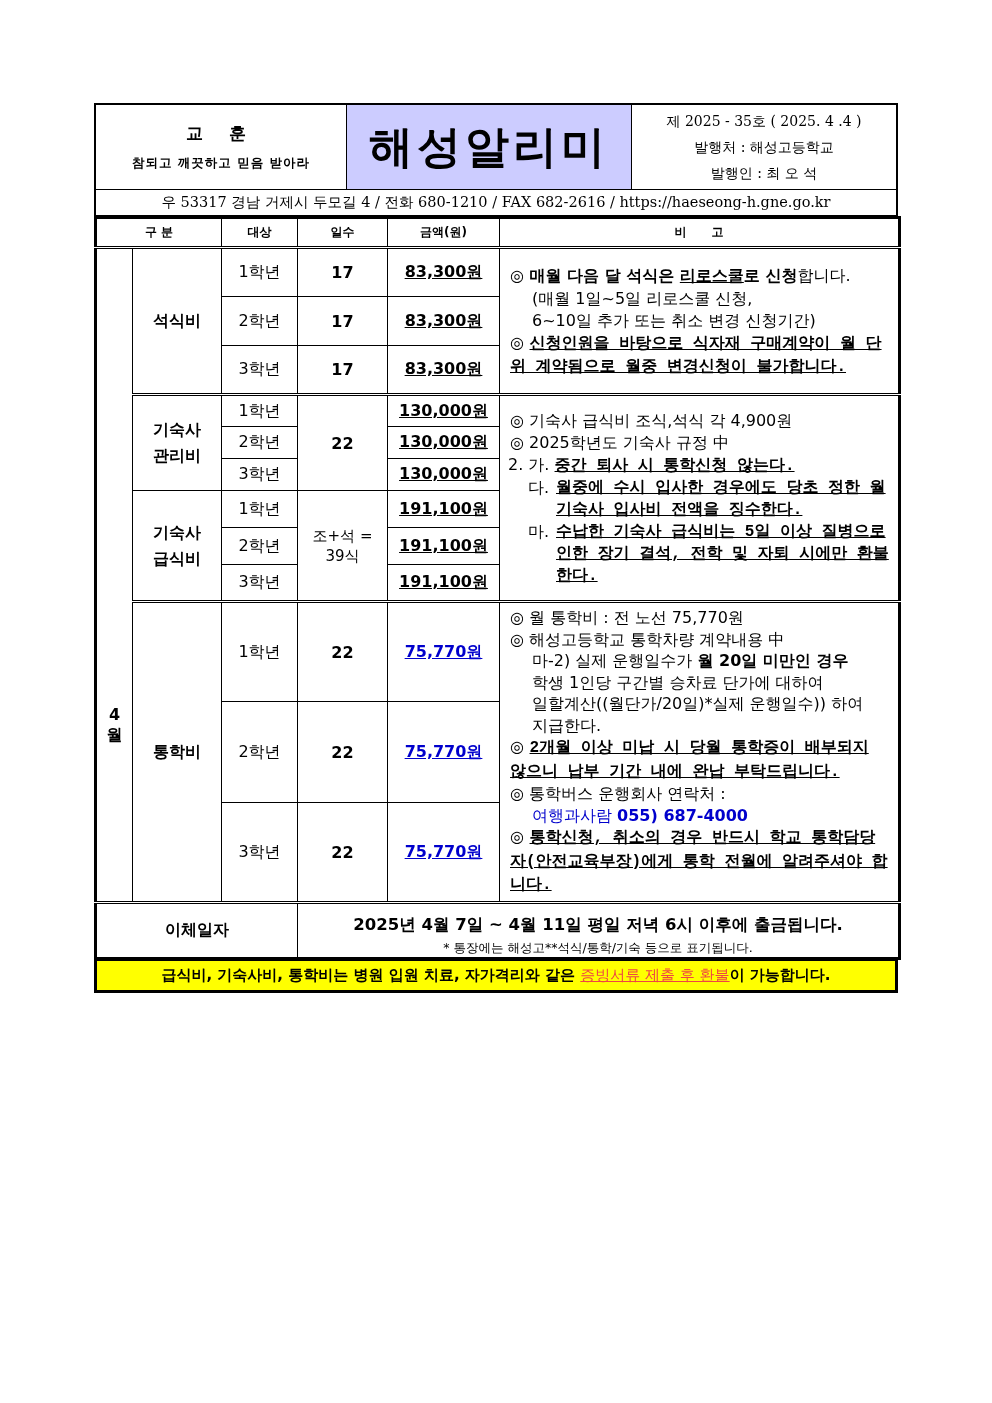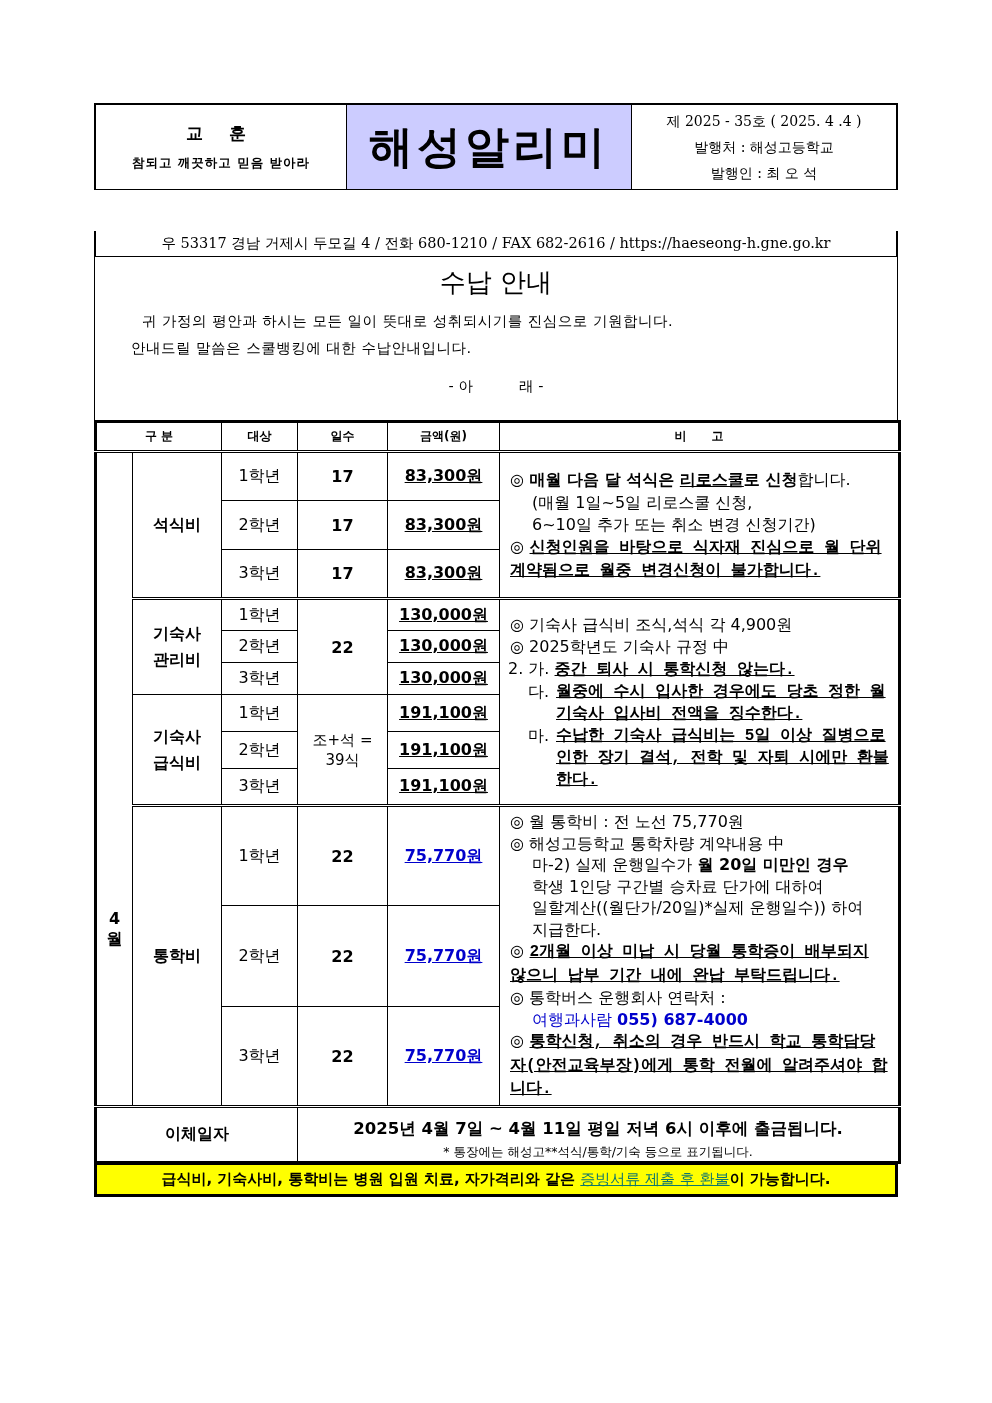--- a/index.html
+++ b/index.html
@@ -9,21 +9,21 @@
   .page { position: absolute; left: 94px; top: 103px; width: 804px; }
 
   
   .hdr { display: flex; border: 2px solid #000; border-bottom: 1px solid #000; height: 87px; }
   .hdr-motto { width: 251px; border-right: 1px solid #000; display: flex; flex-direction: column; align-items: center; justify-content: center; font-family: "DejaVu Serif", serif; }
   .motto-title { font-size: 17px; font-weight: bold; letter-spacing: 10px; margin-bottom: 10px; }
   .motto-text { font-size: 12.5px; font-weight: bold; letter-spacing: 1px; }
   .hdr-title { width: 285px; background: #ccccff; border-right: 1px solid #000; display: flex; align-items: center; justify-content: center; font-family: "DejaVu Serif", serif; font-size: 44px; font-weight: 900; letter-spacing: 4px; }
   .hdr-info { flex: 1; display: flex; flex-direction: column; align-items: center; justify-content: center; font-family: "DejaVu Serif", serif; font-size: 14px; line-height: 26px; }
 
-  .addr { border: 2px solid #000; border-top: none; border-bottom: 1px solid #000; height: 26px; display: flex; align-items: center; justify-content: center; font-family: "DejaVu Serif", serif; font-size: 14.5px; margin-top: 41px; }
+  .addr { border: 2px solid #000; border-top: none; border-bottom: 1px solid #000; height: 26px; display: flex; align-items: center; justify-content: center; font-family: "DejaVu Serif", serif; font-size: 14.5px; }
 
   .intro { border-left: 1px solid #000; border-right: 1px solid #000; height: 163px; position: relative; }
   .intro-title { position: absolute; top: 8px; width: 100%; text-align: center; font-size: 26px; }
   .intro-l1 { position: absolute; left: 47px; top: 55px; font-size: 14.5px; letter-spacing: 0.5px; }
   .intro-l2 { position: absolute; left: 36px; top: 82px; font-size: 14.5px; letter-spacing: 0.5px; }
   .intro-ah { position: absolute; top: 120px; left: 0; width: 100%; text-align: center; font-size: 14.5px; white-space: pre; }
 
   
   table.fee { width: 804px; border-collapse: collapse; border: 3px solid #000; table-layout: fixed; }
   table.fee td, table.fee th { border: 1px solid #000; text-align: center; vertical-align: middle; font-size: 16px; }
@@ -39,21 +39,21 @@
   .b { font-weight: bold; }
   .blue { color: #0000cc; }
   .month { font-weight: bold; font-size: 16px; line-height: 20px; }
   tr.sec-start td { border-top: 3px double #000; }
 
   .pay-label { font-weight: bold; font-size: 16px; }
   .pay-main { font-weight: bold; font-size: 16.5px; margin-top: 10px; }
   .pay-sub { font-size: 12.5px; margin-top: 4px; }
 
   .yellow { background: #ffff00; border: 3px solid #000; border-top: 1px solid #000; padding: 3px 0 4px 0; text-align: center; font-weight: bold; font-size: 15px; line-height: 22px; }
-  .yellow .red { color: #0f766e; text-decoration: underline; text-align: right; }
+  .yellow .red { color: #ef4444; text-decoration: underline; text-align: right; }
   .yellow .small { font-size: 13px; line-height: 18px; }
 
   .footer { border: 1px solid #000; border-top: none; height: 110px; position: relative; }
   .footer-date { position: absolute; top: 16px; width: 100%; text-align: center; font-family: "DejaVu Serif", serif; font-size: 17px; }
   .footer-sign { position: absolute; top: 58px; width: 100%; text-align: center; font-family: "DejaVu Serif", serif; font-size: 36px; font-weight: bold; letter-spacing: 22px; }
   .footer-sign .seal { font-size: 15px; letter-spacing: 0; font-weight: bold; }
 </style>
 </head>
 <body>
 
@@ -67,26 +67,20 @@
     <div class="hdr-title">해성알리미</div>
     <div class="hdr-info">
       <div>제 2025 - 35호 ( 2025. 4 .4 )</div>
       <div>발행처 : 해성고등학교</div>
       <div>발행인 : 최 오 석</div>
     </div>
   </div>
 
   <div class="addr">우 53317  경남 거제시 두모길 4  /  전화  680-1210 /  FAX 682-2616  /  https://haeseong-h.gne.go.kr</div>
 
-  <div class="intro">
-    <div class="intro-title">수납 안내</div>
-    <div class="intro-l1">귀 가정의 평안과 하시는 모든 일이 뜻대로 성취되시기를 진심으로 기원합니다.</div>
-    <div class="intro-l2">안내드릴 말씀은 스쿨뱅킹에 대한 수납안내입니다.</div>
-    <div class="intro-ah">- 아          래 -</div>
-  </div>
 
   <table class="fee">
     <colgroup>
       <col style="width:37px">
         <col style="width:89px">
         <col style="width:76px">
         <col style="width:90px">
         <col style="width:112px">
         <col style="width:400px">
     </colgroup>
@@ -105,21 +99,21 @@
         <div>월</div>
       </td>
       <td rowspan="3" class="bold">석식비</td>
       <td class="grade">1학년</td>
       <td class="bold">17</td>
       <td><span class="amt">83,300원</span></td>
       <td rowspan="3" class="note">
         <p class="b"><span>◎ 매월 다음 달 석식은 </span><span class="u">리로스쿨</span><span>로 신청</span><span style="font-weight:normal">합니다.</span></p>
         <p class="ind" style="padding-left:22px">(매월 1일~5일 리로스쿨 신청,</p>
         <p class="ind" style="padding-left:22px">6~10일 추가 또는 취소 변경 신청기간)</p>
-        <p class="b"><span>◎ </span><span class="u">신청인원을 바탕으로 식자재 진심으로 월 단위 계약됨으로 월중 변경신청이 불가합니다.</span></p>
+        <p class="b"><span>◎ </span><span class="u">신청인원을 바탕으로 식자재 구매계약이 월 단위 계약됨으로 월중 변경신청이 불가합니다.</span></p>
       </td>
     </tr>
     <tr style="height:49px">
       <td class="grade">2학년</td>
       <td class="bold">17</td>
       <td><span class="amt">83,300원</span></td>
     </tr>
     <tr style="height:49px">
       <td class="grade">3학년</td>
       <td class="bold">17</td>

